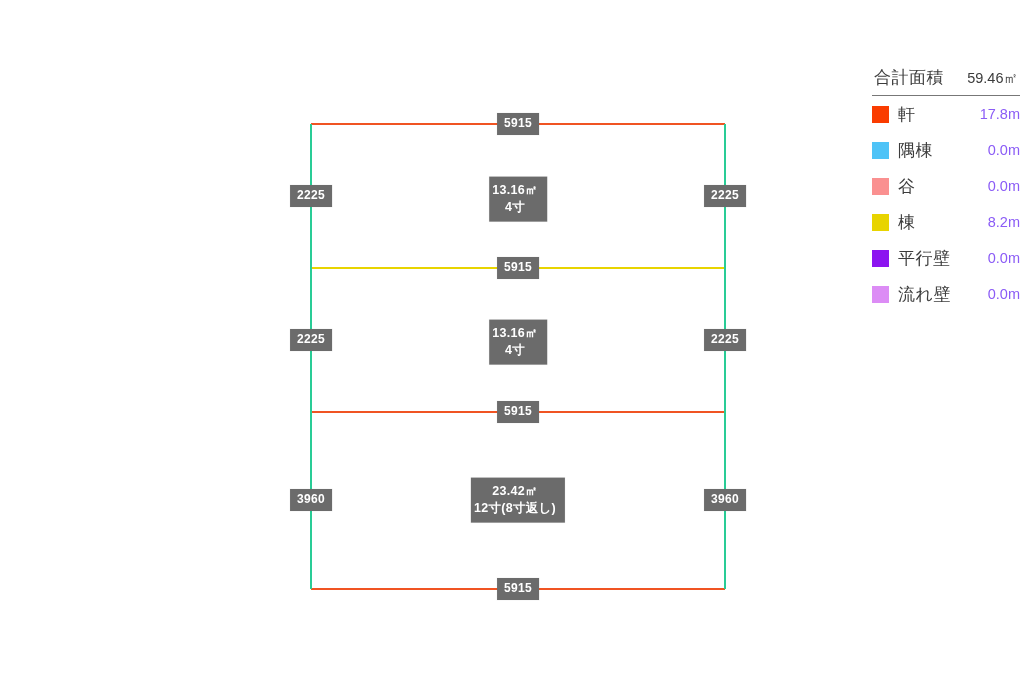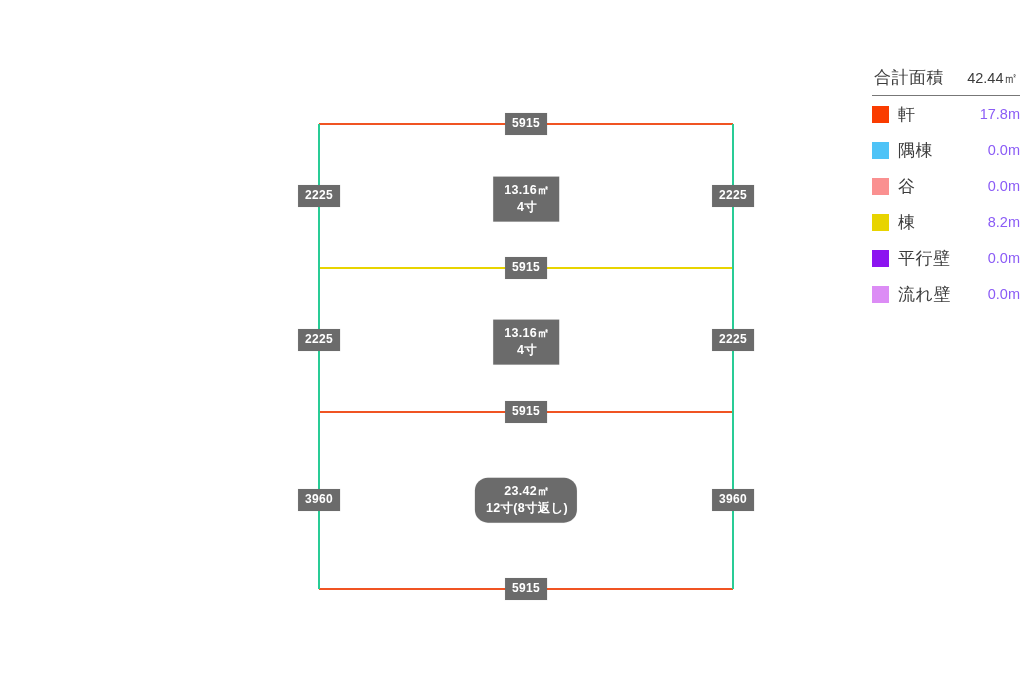--- a/index.html
+++ b/index.html
@@ -12,21 +12,21 @@
     height: 686px;
     background: #ffffff;
     font-family: "Liberation Sans", "DejaVu Sans", sans-serif;
     overflow: hidden;
     position: relative;
   }
 
   
   #plan-canvas {
     position: absolute;
-    left: 16px;
+    left: 8px;
     top: 0;
     width: 860px;
     height: 540px;
   }
   #plan-svg {
     position: absolute;
     left: 0;
     top: 0;
     width: 860px;
     height: 686px;
@@ -42,21 +42,21 @@
     font-weight: bold;
     letter-spacing: 0.3px;
     line-height: 1.25;
     padding: 3px 7px 4px 7px;
     white-space: nowrap;
     transform: translate(-50%, -50%);
     text-align: center;
     box-shadow: 0 0 0 0.5px rgba(0,0,0,0.05);
   }
   .badge.area {
-    padding: 5px 9px 6px 11px;
+    padding: 5px 9px 6px 3px;
     font-size: 12.5px;
     line-height: 1.35;
   }
   .badge .ln { display: block; }
 
   
   #legend {
     position: absolute;
     left: 872px;
     top: 66px;
@@ -130,31 +130,31 @@
       <div class="badge" style="left: 717px; top: 340px;">2225</div>
       <div class="badge" style="left: 717px; top: 500px;">3960</div>
       <div class="badge area" style="left: 510px; top: 199px;">
         <span class="ln">13.16㎡</span>
         <span class="ln">4寸</span>
       </div>
       <div class="badge area" style="left: 510px; top: 342px;">
         <span class="ln">13.16㎡</span>
         <span class="ln">4寸</span>
       </div>
-      <div class="badge area" style="left: 510px; top: 500px; border-radius: 13px;">
+      <div class="badge area" style="left: 510px; top: 500px;">
         <span class="ln">23.42㎡</span>
         <span class="ln">12寸(8寸返し)</span>
       </div>
     </div>
 </div>
 
 <div id="legend">
   <div id="legend-header">
     <span class="lbl">合計面積</span>
-    <span class="val">42.44㎡</span>
+    <span class="val">59.46㎡</span>
   </div>
   <div id="legend-rows">
       <div class="legend-row">
         <span class="legend-swatch" style="background: rgb(250, 60, 0);"></span>
         <span class="legend-name">軒</span>
         <span class="legend-val">17.8m</span>
       </div>
       <div class="legend-row">
         <span class="legend-swatch" style="background: rgb(78, 195, 247);"></span>
         <span class="legend-name">隅棟</span>

